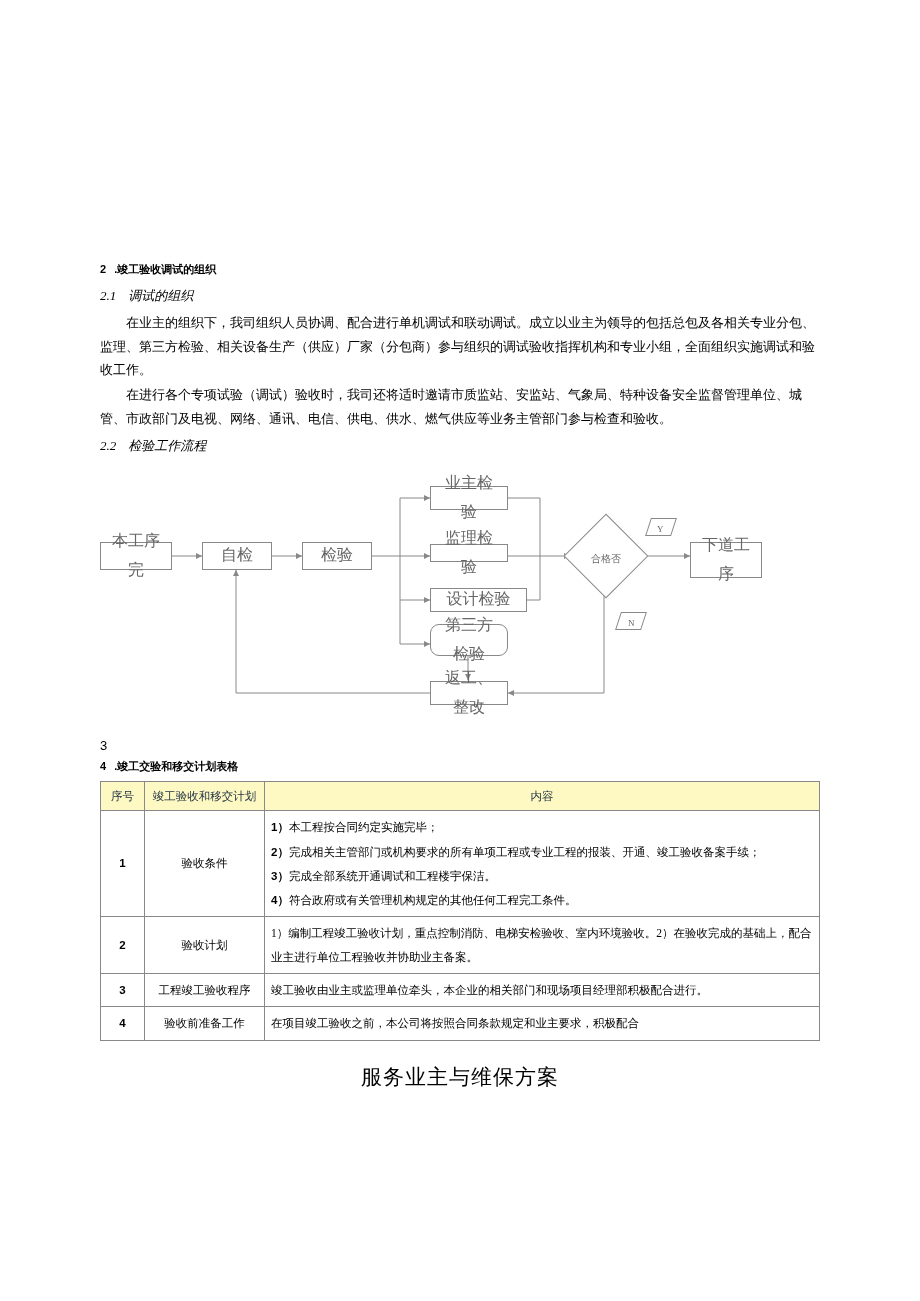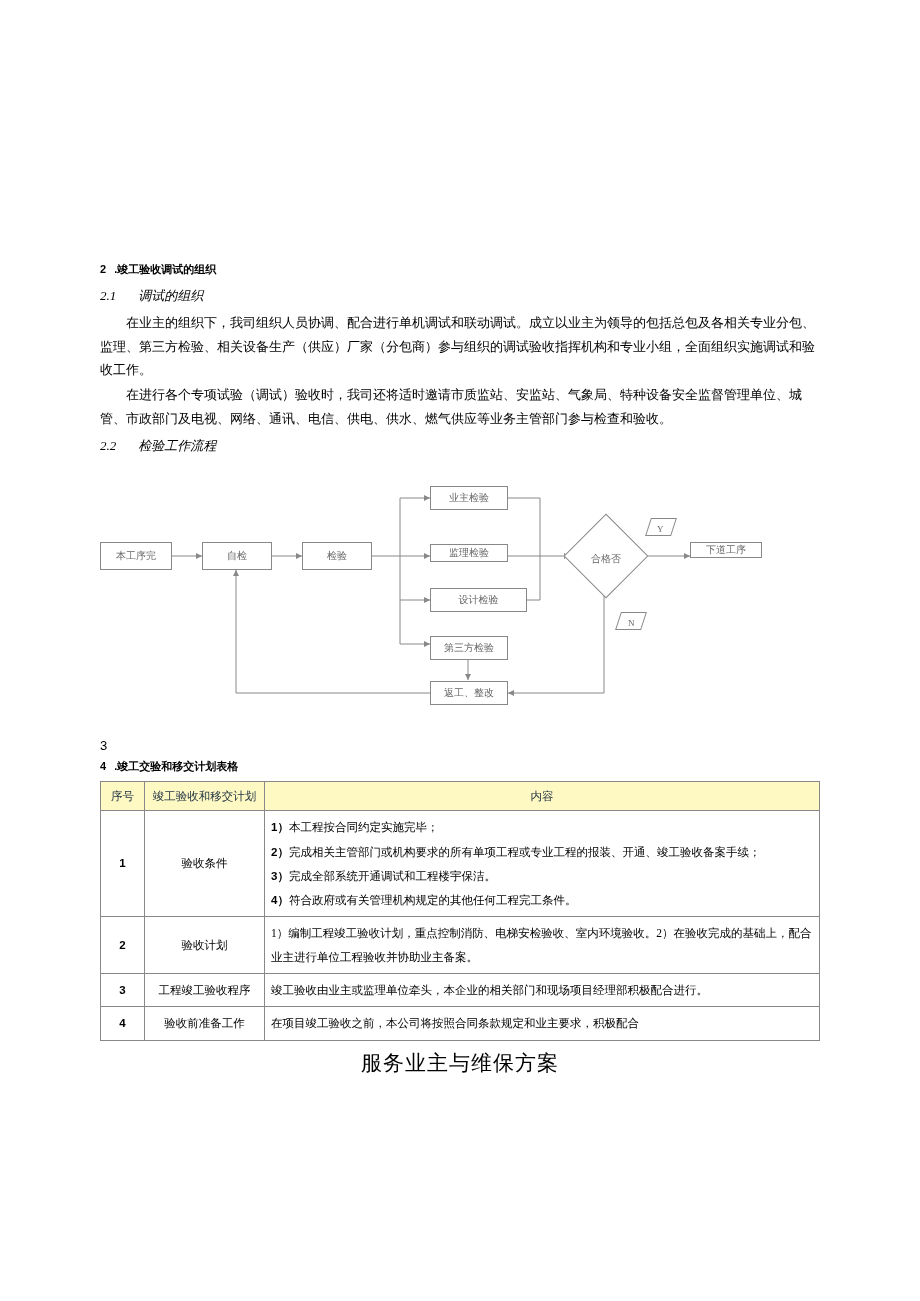--- a/index.html
+++ b/index.html
@@ -19,33 +19,33 @@
       margin-bottom: 4px;
       font-family: "SimHei", "黑体", sans-serif;
     }
     .heading-2 .num { margin-right: 8px; font-family: Arial, sans-serif; }
     .sub-heading {
       font-style: italic;
       font-size: 13px;
       margin: 4px 0;
       font-family: "KaiTi", "楷体", serif;
     }
-    .sub-heading .num { font-style: italic; margin-right: 22px; }
+    .sub-heading .num { font-style: italic; margin-right: 12px; }
     p.para { text-indent: 2em; margin: 2px 0; }
     
     .flowchart-wrap {
       position: relative;
       height: 260px;
       margin: 10px 0 0 0;
     }
     .f-box {
       position: absolute;
       border: 1px solid #888;
       background: #fff;
-      font-size: 10px;
+      font-size: 16px;
       color: #666;
       display: flex;
       align-items: center;
       justify-content: center;
       text-align: center;
       padding: 0 8px;
     }
     .f-diamond {
       position: absolute;
       width: 60px;
@@ -95,21 +95,21 @@
       font-weight: normal;
       text-align: center;
       font-family: "SimHei", "黑体", sans-serif;
     }
     table.plan td.c { text-align: center; }
     table.plan td.content { line-height: 2.1; }
     .big-title {
       text-align: center;
       font-size: 21px;
       font-family: "SimSun", "宋体", serif;
-      margin-top: 4px;
+      margin-top: 18px;
       letter-spacing: 1px;
     }
     .row-cell-bold { font-family: Arial, sans-serif; font-weight: bold; }
     .col-seq { width: 44px; }
     .col-plan { width: 120px; }
   </style>
 </head>
 <body>
 
 <div class="heading-2">
@@ -162,34 +162,34 @@
     <line x1="136" y1="225" x2="136" y2="102" stroke="#888" marker-end="url(#arr)"></line>
   </svg>
 
   <div class="f-box" style="left:0;top:74px;width:72px;height:28px;">本工序完</div>
   <div class="f-box" style="left:102px;top:74px;width:70px;height:28px;">自检</div>
   <div class="f-box" style="left:202px;top:74px;width:70px;height:28px;">检验</div>
 
   <div class="f-box" style="left:330px;top:18px;width:78px;height:24px;">业主检验</div>
   <div class="f-box" style="left:330px;top:76px;width:78px;height:18px;">监理检验</div>
   <div class="f-box" style="left:330px;top:120px;width:97px;height:24px;">设计检验</div>
-  <div class="f-box" style="left:330px;top:168px;width:78px;height:24px;">第三方检验</div>
+  <div class="f-box" style="left:330px;top:156px;width:78px;height:32px;border-radius:9px;">第三方检验</div>
 
   <div class="f-box" style="left:330px;top:213px;width:78px;height:24px;">返工、整改</div>
 
   <div class="f-diamond" style="left:476px;top:58px;"></div>
   <div class="f-diamond-label" style="left:476px;top:82px;font-family:Liberation Serif, serif;">合格否</div>
 
   <div class="yn-box" style="left:548px;top:50px;"></div>
   <div class="yn-label" style="left:557px;top:53px;">Y</div>
 
   <div class="yn-box" style="left:518px;top:144px;"></div>
   <div class="yn-label" style="left:528px;top:147px;">N</div>
 
-  <div class="f-box" style="left:590px;top:74px;width:72px;height:16px;">下道工序</div>
+  <div class="f-box" style="left:590px;top:74px;width:72px;height:36px;">下道工序</div>
 </div>
 
 <div class="marker-list">
   <span class="num">3</span>
 </div>
 <div class="heading-2">
   <span class="num">4</span><span>.竣工交验和移交计划表格</span>
 </div>
 
 <table class="plan">

